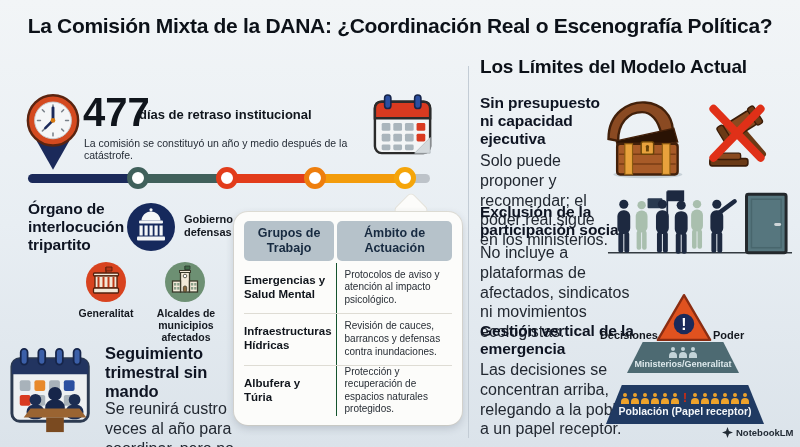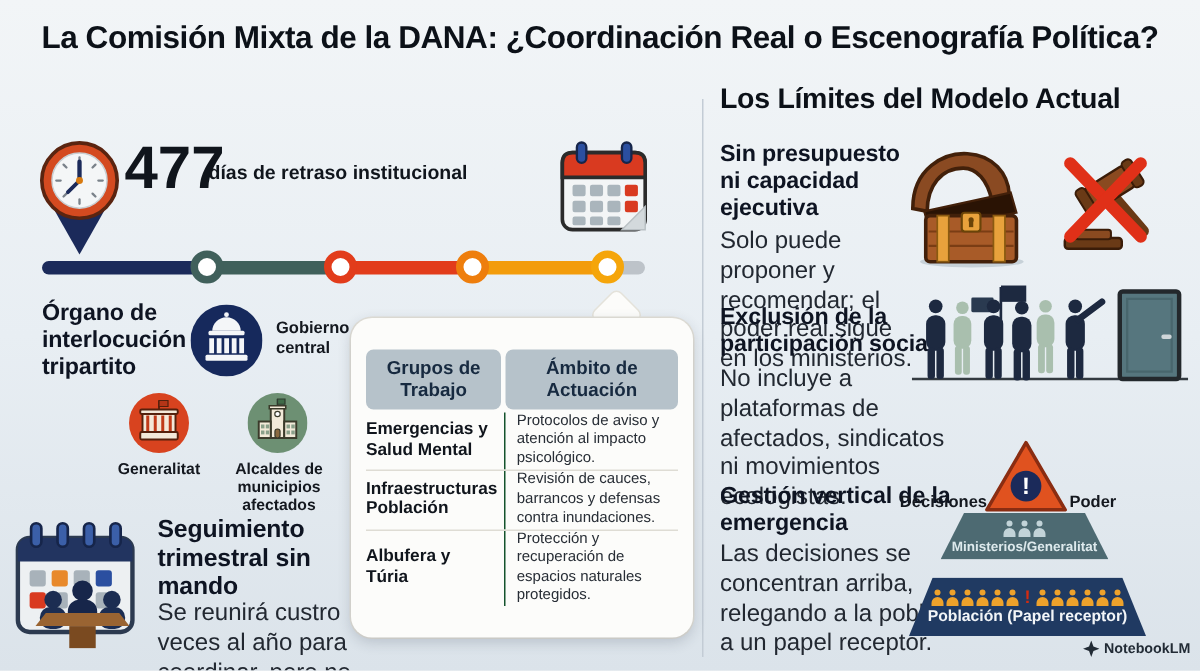--- a/index.html
+++ b/index.html
@@ -33,21 +33,21 @@
   .gen-label { left:62px; top:307px; width:88px; text-align:center; font-size:10.5px; }
   .alc-circle { left:165px; top:262px; width:40px; height:40px; }
   .alc-label { left:144px; top:307px; width:84px; text-align:center; font-size:10.5px; }
 
   .meeting-ic { left:8px; top:344px; width:94px; height:90px; }
   .seg-title { left:105px; top:344px; width:142px; font-size:16.5px; }
   .seg-sub { left:105px; top:399px; width:152px; }
 
   
   .card-tail { left:399px; top:198px; width:24px; height:24px; background:#fcfcfa; transform:rotate(45deg); border-radius:4px; box-shadow:0 0 0 1px #e4e2da; z-index:1; }
-  .card { left:234px; top:212px; width:228px; height:213px; background:#fcfcfa; border-radius:14px; box-shadow:0 3px 9px rgba(40,50,70,.20), 0 0 0 1px #e4e2da; padding:21px 10px; z-index:2; display:flex; flex-direction:column; }
+  .card { left:234px; top:212px; width:228px; height:213px; background:#fcfcfa; border-radius:14px; box-shadow:0 3px 9px rgba(40,50,70,.20), 0 0 0 1px #e4e2da; padding:9px 10px; z-index:2; display:flex; flex-direction:column; }
   .thead { display:flex; gap:3px; }
   .th { background:#b6c2ca; color:#172a40; font-weight:800; font-size:12.5px; text-align:center; border-radius:5px; padding:5px 2px; line-height:1.18; }
   .th1 { width:44%; } .th2 { width:56%; }
   .tbody { flex:1; display:flex; flex-direction:column; margin-top:2px; }
   .tr { flex:1; display:flex; align-items:center; }
   .tr + .tr { border-top:1px solid #dedcd4; }
   .td-g { width:44%; font-weight:800; font-size:11.5px; line-height:1.2; color:#10151c; padding-right:5px; }
   .td-s { width:56%; font-size:10px; line-height:1.26; color:#272d35; padding-left:8px; border-left:1px solid #14532d; align-self:stretch; display:flex; align-items:center; }
 
   
@@ -107,20 +107,21 @@
         <line x1="41" y1="18" x2="39" y2="20"></line>
           <line x1="21" y1="38" x2="19" y2="40"></line>
       </g>
       <line x1="30" y1="29" x2="30" y2="16" stroke="#1b2a5a" stroke-width="3" stroke-linecap="round"></line>
       <line x1="30" y1="29" x2="22" y2="37" stroke="#1b2a5a" stroke-width="2.6" stroke-linecap="round"></line>
       <circle cx="30" cy="29" r="2.4" fill="#d87a10"></circle>
     </svg>
   </div>
   <div class="abs delay-num">477</div>
   <div class="abs delay-label">días de retraso institucional</div>
+  <div class="abs delay-sub">La comisión se constituyó un año y medio después de la catástrofe.</div>
 
   <div class="abs cal-ic">
     <svg viewBox="0 0 64 70">
       <rect x="3" y="10" width="57" height="53" rx="7" fill="#f3f5f6" stroke="#2b2b2b" stroke-width="2.5"></rect>
       <path d="M3 17 q0 -7 7 -7 h43 q7 0 7 7 v10 H3 Z" fill="#d93a20" stroke="#2b2b2b" stroke-width="2.5"></path>
       <rect x="13" y="3" width="6.5" height="14" rx="3.2" fill="#2b4fa0" stroke="#16254a" stroke-width="1.6"></rect>
       <rect x="44" y="3" width="6.5" height="14" rx="3.2" fill="#2b4fa0" stroke="#16254a" stroke-width="1.6"></rect>
       <g fill="#aab5bc">
         <rect x="10" y="32" width="9" height="8" rx="1.5"></rect>
           <rect x="22" y="32" width="9" height="8" rx="1.5"></rect>
@@ -161,21 +162,21 @@
         <rect x="12" y="17.5" width="24" height="3" rx="1"></rect>
         <rect x="12.5" y="22.5" width="3.2" height="10"></rect>
         <rect x="17.5" y="22.5" width="3.2" height="10"></rect>
         <rect x="22.5" y="22.5" width="3.2" height="10"></rect>
         <rect x="27.5" y="22.5" width="3.2" height="10"></rect>
         <rect x="32.5" y="22.5" width="3.2" height="10"></rect>
         <rect x="10" y="33.5" width="28" height="4" rx="1"></rect>
       </g>
     </svg>
   </div>
-  <div class="abs member-label gob-label">Gobierno central</div>
+  <div class="abs member-label gob-label">Gobierno defensas</div>
 
   <div class="abs gen-circle">
     <svg viewBox="0 0 40 40">
       <circle cx="20" cy="20" r="20" fill="#d8431f"></circle>
       <line x1="20" y1="11" x2="20" y2="5" stroke="#55200c" stroke-width="1.2"></line>
       <path d="M20 5 h6 v4 h-6 Z" fill="#b53517" stroke="#55200c" stroke-width="0.8"></path>
       <rect x="7.5" y="11" width="25" height="3" rx="1" fill="#f3e8d8" stroke="#55200c" stroke-width="1.3"></rect>
       <rect x="9" y="14" width="22" height="12" fill="#f3e8d8" stroke="#55200c" stroke-width="1.3"></rect>
       <g stroke="#c03a18" stroke-width="2">
         <line x1="12.5" y1="15" x2="12.5" y2="26"></line>
@@ -248,21 +249,21 @@
     <div class="thead">
       <div class="th th1">Grupos de Trabajo</div>
       <div class="th th2">Ámbito de Actuación</div>
     </div>
     <div class="tbody">
       <div class="tr">
         <div class="td-g">Emergencias y Salud Mental</div>
         <div class="td-s">Protocolos de aviso y atención al impacto psicológico.</div>
       </div>
       <div class="tr">
-        <div class="td-g">Infraestructuras Población</div>
+        <div class="td-g">Infraestructuras Hídricas</div>
         <div class="td-s">Revisión de cauces, barrancos y defensas contra inundaciones.</div>
       </div>
       <div class="tr">
         <div class="td-g">Albufera y Túria</div>
         <div class="td-s">Protección y recuperación de espacios naturales protegidos.</div>
       </div>
     </div>
   </div>
 
   <div class="abs colhead right-heading">Los Límites del Modelo Actual</div>

